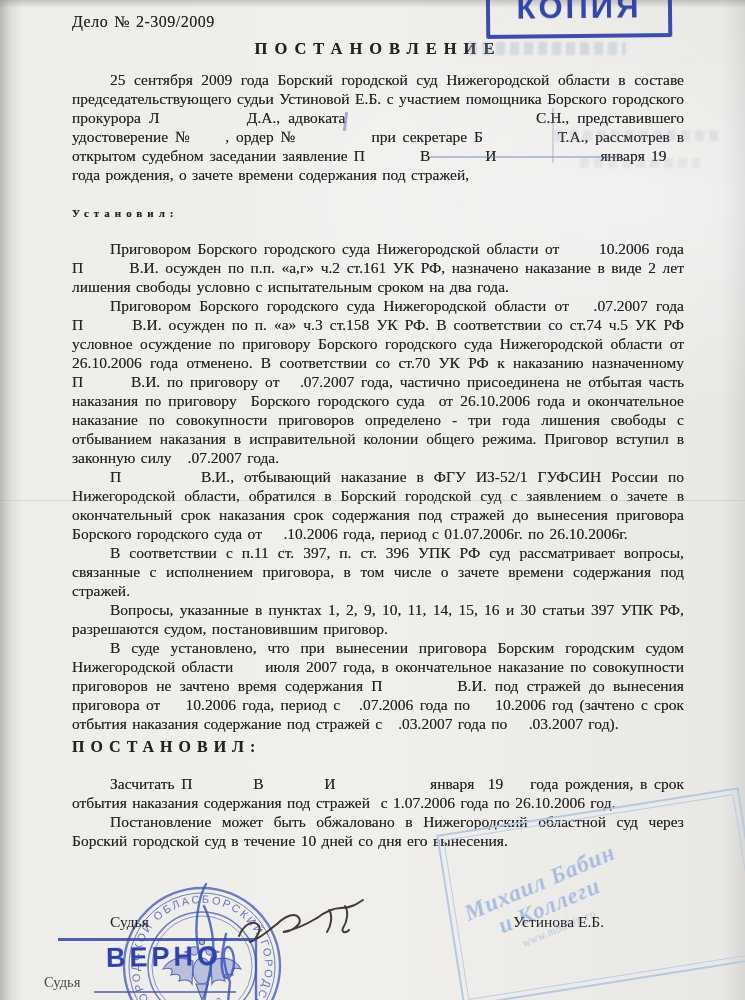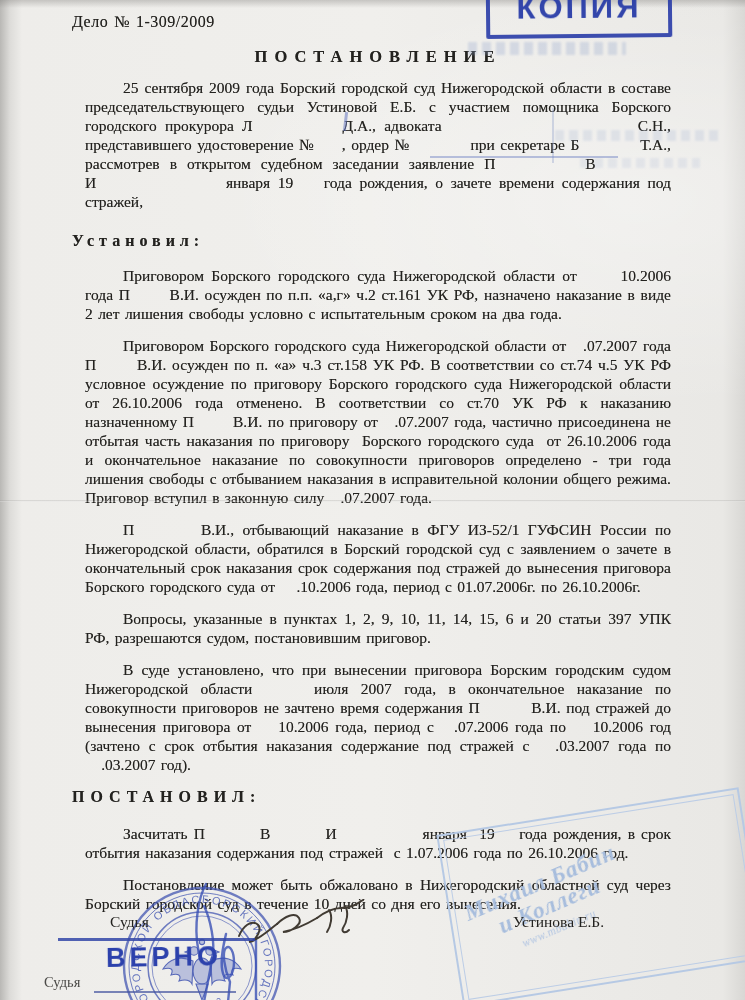--- a/index.html
+++ b/index.html
@@ -16,24 +16,24 @@
     content:""; position:absolute; left:0; top:0; width:100%; height:8px;
     background:linear-gradient(180deg, rgba(120,118,115,.35), rgba(120,118,115,0)); pointer-events:none;
   }
   .crease{ position:absolute; left:0; top:500px; width:100%; height:2px;
     background:linear-gradient(180deg, rgba(100,98,95,.22), rgba(255,255,255,.35)); }
   .doc{ position:absolute; left:72px; top:12px; width:612px;
     font-size:15.5px; line-height:19px; word-spacing:1.5px;
     text-shadow:0 0 .6px rgba(40,38,35,.55);
   }
   .case-number{ font-size:16px; letter-spacing:.5px; }
-  .title{ text-align:center; font-weight:bold; font-size:16.5px; letter-spacing:7px; margin-top:16px; }
-  .doc p{ margin:13px; text-align:justify; text-indent:38px; }
+  .title{ text-align:center; font-weight:bold; font-size:16.5px; letter-spacing:7px; margin-top:8px; }
+  .doc p{ margin:0; text-align:justify; text-indent:38px; }
   .intro{ margin-top:12px !important; }
-  .sec-heading{ text-align:center; font-weight:600; font-size:16px; letter-spacing:5px; margin:20px 0 16px !important; text-indent:0 !important; }
+  .sec-heading{ text-align:center; font-weight:600; font-size:11px; letter-spacing:5px; margin:20px 0 16px !important; text-indent:0 !important; }
   .sec-heading2{ text-align:center; font-weight:600; font-size:16px; letter-spacing:6px; margin:4px 0 18px !important; text-indent:0 !important; }
 
   
   .copy-stamp{ position:absolute; left:486px; top:-18px; width:186px; height:56px;
     border:4px solid rgba(35,55,166,.88); border-radius:2px; transform:rotate(-.6deg);
     display:flex; align-items:flex-end; justify-content:center;
     color:rgba(35,55,166,.92); font-family:"Liberation Sans", sans-serif;
     font-weight:bold; font-size:31px; letter-spacing:3px; padding-bottom:8px; box-sizing:border-box;
     filter:blur(.3px);
   }
@@ -64,28 +64,29 @@
   .seal-wrap{ position:absolute; left:112px; top:876px; width:180px; height:180px; opacity:.88; filter:blur(.3px); }
   .sig-dark{ position:absolute; left:233px; top:896px; width:140px; height:52px; }
   .sig-blue{ position:absolute; left:168px; top:878px; width:115px; height:124px; }
 </style>
 </head>
 <body>
 
 <div class="page">
 
   <div class="doc">
-    <div class="case-number">Дело №  1-309/2009</div>
+    <div class="case-number">Дело №  2-309/2009</div>
     <div class="title">ПОСТАНОВЛЕНИЕ</div>
     <p class="intro">25 сентября 2009 года Борский городской суд Нижегородской области в составе председательствующего судьи Устиновой Е.Б. с участием помощника Борского городского прокурора Л&nbsp;&nbsp;&nbsp;&nbsp;&nbsp;&nbsp;&nbsp;&nbsp;&nbsp;&nbsp; Д.А., адвоката &nbsp;&nbsp;&nbsp;&nbsp;&nbsp;&nbsp;&nbsp;&nbsp;&nbsp;&nbsp;&nbsp;&nbsp;&nbsp;&nbsp;&nbsp;&nbsp;&nbsp;&nbsp;&nbsp;&nbsp;&nbsp;&nbsp; С.Н., представившего удостоверение №&nbsp;&nbsp;&nbsp;&nbsp; , ордер №&nbsp;&nbsp;&nbsp;&nbsp;&nbsp;&nbsp;&nbsp;&nbsp;&nbsp;&nbsp; при секретаре Б&nbsp;&nbsp;&nbsp;&nbsp;&nbsp;&nbsp;&nbsp;&nbsp;&nbsp;&nbsp; Т.А., рассмотрев в открытом судебном заседании заявление П&nbsp;&nbsp;&nbsp;&nbsp;&nbsp;&nbsp;&nbsp;&nbsp; В&nbsp;&nbsp;&nbsp;&nbsp;&nbsp;&nbsp;&nbsp;&nbsp; И&nbsp;&nbsp;&nbsp;&nbsp;&nbsp;&nbsp;&nbsp;&nbsp;&nbsp;&nbsp;&nbsp;&nbsp;&nbsp;&nbsp;&nbsp;&nbsp; января 19&nbsp;&nbsp;&nbsp; года рождения, о зачете времени содержания под стражей,</p>
     <p class="sec-heading">Установил:</p>
     <p>Приговором Борского городского суда Нижегородской области от &nbsp;&nbsp;&nbsp;&nbsp; 10.2006 года П&nbsp;&nbsp;&nbsp;&nbsp;&nbsp;&nbsp; В.И. осужден по п.п. «а,г» ч.2 ст.161 УК РФ, назначено наказание в виде 2 лет лишения свободы условно с испытательным сроком на два года.</p>
     <p>Приговором Борского городского суда Нижегородской области от &nbsp;&nbsp;.07.2007 года П&nbsp;&nbsp;&nbsp;&nbsp;&nbsp;&nbsp; В.И. осужден по п. «а» ч.3 ст.158 УК РФ. В соответствии со ст.74 ч.5 УК РФ условное осуждение по приговору Борского городского суда Нижегородской области от 26.10.2006 года отменено. В соответствии со ст.70 УК РФ к наказанию назначенному П&nbsp;&nbsp;&nbsp;&nbsp;&nbsp;&nbsp; В.И. по приговору от &nbsp;&nbsp;.07.2007 года, частично присоединена не отбытая часть наказания по приговору &nbsp;Борского городского суда &nbsp;от 26.10.2006 года и окончательное наказание по совокупности приговоров определено - три года лишения свободы с отбыванием наказания в исправительной колонии общего режима. Приговор вступил в законную силу &nbsp;&nbsp;.07.2007 года.</p>
     <p>П&nbsp;&nbsp;&nbsp;&nbsp;&nbsp;&nbsp;&nbsp; В.И., отбывающий наказание в ФГУ ИЗ-52/1 ГУФСИН России по Нижегородской области, обратился в Борский городской суд с заявлением о зачете в окончательный срок наказания срок содержания под стражей до вынесения приговора Борского городского суда от &nbsp;&nbsp;&nbsp;.10.2006 года, период с 01.07.2006г. по 26.10.2006г.</p>
-    <p>Вопросы, указанные в пунктах 1, 2, 9, 10, 11, 14, 15, 6 и 20 статьи 397 УПК РФ, разрешаются судом, постановившим приговор.</p>
+    <p>В соответствии с п.11 ст. 397, п. ст. 396 УПК РФ суд рассматривает вопросы, связанные с исполнением приговора, в том числе о зачете времени содержания под стражей.</p>
+    <p>Вопросы, указанные в пунктах 1, 2, 9, 10, 11, 14, 15, 16 и 30 статьи 397 УПК РФ, разрешаются судом, постановившим приговор.</p>
     <p>В суде установлено, что при вынесении приговора Борским городским судом Нижегородской области &nbsp;&nbsp;&nbsp; июля 2007 года, в окончательное наказание по совокупности приговоров не зачтено время содержания П&nbsp;&nbsp;&nbsp;&nbsp;&nbsp;&nbsp;&nbsp;&nbsp; В.И. под стражей до вынесения приговора от &nbsp;&nbsp;&nbsp;10.2006 года, период с &nbsp;&nbsp;.07.2006 года по &nbsp;&nbsp;&nbsp;10.2006 год (зачтено с срок отбытия наказания содержание под стражей с &nbsp;&nbsp;.03.2007 года по &nbsp;&nbsp;&nbsp;.03.2007 год).</p>
     <p class="sec-heading2">ПОСТАНОВИЛ:</p>
     <p>Засчитать П&nbsp;&nbsp;&nbsp;&nbsp;&nbsp;&nbsp;&nbsp;&nbsp; В&nbsp;&nbsp;&nbsp;&nbsp;&nbsp;&nbsp;&nbsp;&nbsp; И&nbsp;&nbsp;&nbsp;&nbsp;&nbsp;&nbsp;&nbsp;&nbsp;&nbsp;&nbsp;&nbsp;&nbsp;&nbsp; января &nbsp;19&nbsp;&nbsp;&nbsp; года рождения, в срок отбытия наказания содержания под стражей &nbsp;с 1.07.2006 года по 26.10.2006 год.</p>
     <p>Постановление может быть обжаловано в Нижегородский областной суд через Борский городской суд в течение 10 дней со дня его вынесения.</p>
   </div>
 
   <div class="crease"></div>
   <div class="smudge" style="left:468px; top:42px; width:158px; height:13px;"></div>
   <div class="smudge" style="left:555px; top:130px; width:165px; height:11px; opacity:.18;"></div>
   <div class="smudge" style="left:580px; top:158px; width:120px; height:10px; opacity:.15;"></div>

